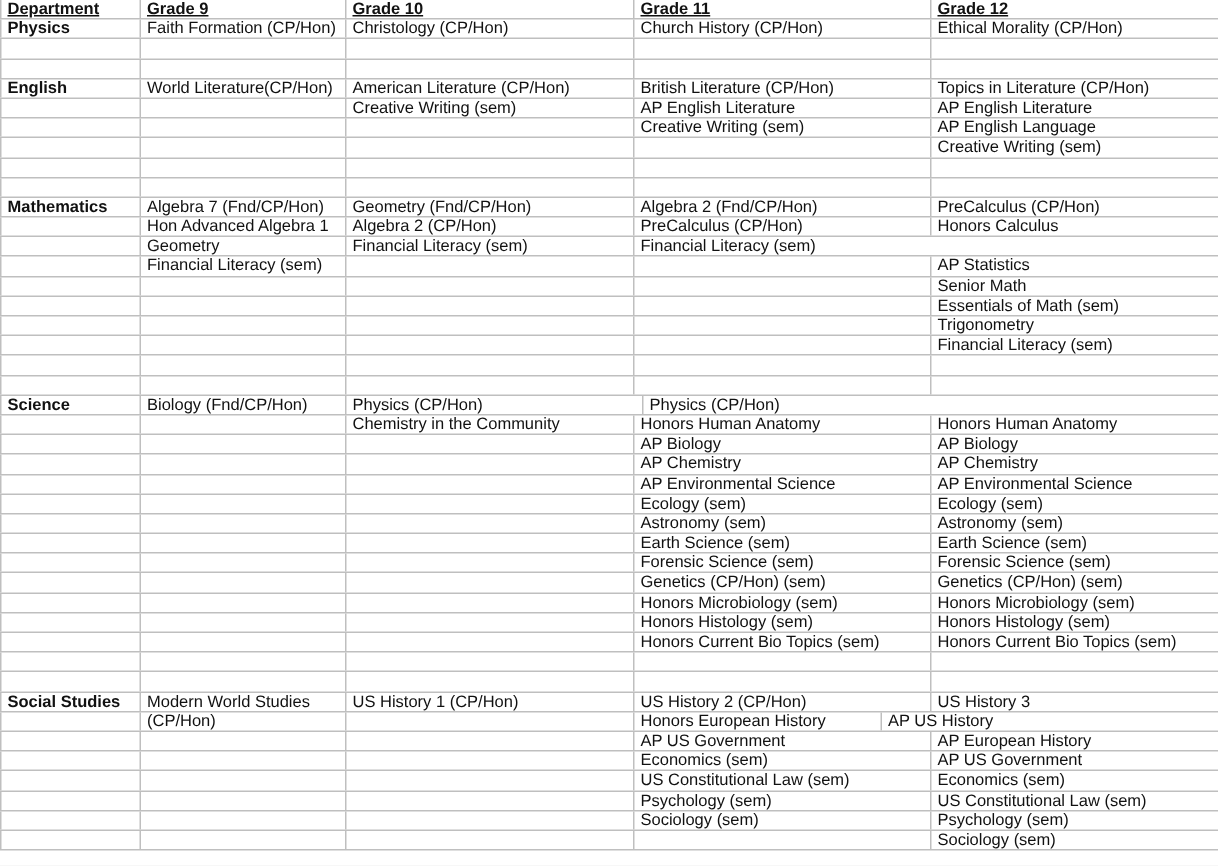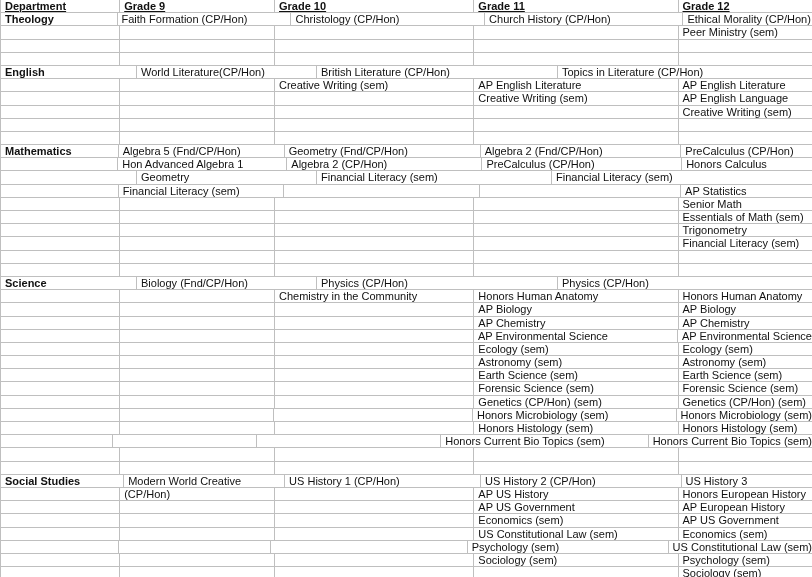--- a/index.html
+++ b/index.html
@@ -12,21 +12,20 @@
     overflow: hidden;
     font-family: "Liberation Sans", sans-serif;
     font-size: 11px;
     color: var(--ink);
   }
   .row {
     display: flex;
     height: 13.2px;
     box-sizing: border-box;
     border-bottom: 1px solid var(--grid);
-    gap: 43px;
   }
   .cell {
     box-sizing: border-box;
     border-left: 1px solid var(--grid);
     padding-left: 4px;
     white-space: nowrap;
     overflow: visible;
     line-height: 12.2px;
   }
   .c0 { width: 93px; }
@@ -43,50 +42,44 @@
 <div class="page">
   <div>
       <div class="row">
         <div class="cell c0"><span class="hdr">Department</span></div>
         <div class="cell c1"><span class="hdr">Grade 9</span></div>
         <div class="cell c2"><span class="hdr">Grade 10</span></div>
         <div class="cell c3"><span class="hdr">Grade 11</span></div>
         <div class="cell c4"><span class="hdr">Grade 12</span></div>
       </div>
       <div class="row">
-        <div class="cell c0"><span class="dept">Theology</span></div>
+        <div class="cell c0"><span class="dept">Physics</span></div>
         <div class="cell c1"><span>Faith Formation (CP/Hon)</span></div>
         <div class="cell c2"><span>Christology (CP/Hon)</span></div>
         <div class="cell c3"><span>Church History (CP/Hon)</span></div>
         <div class="cell c4"><span>Ethical Morality (CP/Hon)</span></div>
       </div>
       <div class="row">
         <div class="cell c0"></div>
         <div class="cell c1"></div>
         <div class="cell c2"></div>
         <div class="cell c3"></div>
-        <div class="cell c4"><span>Peer Ministry (sem)</span></div>
-      </div>
-      <div class="row">
-        <div class="cell c0"></div>
-        <div class="cell c1"></div>
-        <div class="cell c2"></div>
-        <div class="cell c3"></div>
         <div class="cell c4"></div>
       </div>
       <div class="row">
         <div class="cell c0"></div>
         <div class="cell c1"></div>
         <div class="cell c2"></div>
         <div class="cell c3"></div>
         <div class="cell c4"></div>
       </div>
       <div class="row">
         <div class="cell c0"><span class="dept">English</span></div>
         <div class="cell c1"><span>World Literature(CP/Hon)</span></div>
+        <div class="cell c2"><span>American Literature (CP/Hon)</span></div>
         <div class="cell c3"><span>British Literature (CP/Hon)</span></div>
         <div class="cell c4"><span>Topics in Literature (CP/Hon)</span></div>
       </div>
       <div class="row">
         <div class="cell c0"></div>
         <div class="cell c1"></div>
         <div class="cell c2"><span>Creative Writing (sem)</span></div>
         <div class="cell c3"><span>AP English Literature</span></div>
         <div class="cell c4"><span>AP English Literature</span></div>
       </div>
@@ -113,21 +106,21 @@
       </div>
       <div class="row">
         <div class="cell c0"></div>
         <div class="cell c1"></div>
         <div class="cell c2"></div>
         <div class="cell c3"></div>
         <div class="cell c4"></div>
       </div>
       <div class="row">
         <div class="cell c0"><span class="dept">Mathematics</span></div>
-        <div class="cell c1"><span>Algebra 5 (Fnd/CP/Hon)</span></div>
+        <div class="cell c1"><span>Algebra 7 (Fnd/CP/Hon)</span></div>
         <div class="cell c2"><span>Geometry (Fnd/CP/Hon)</span></div>
         <div class="cell c3"><span>Algebra 2 (Fnd/CP/Hon)</span></div>
         <div class="cell c4"><span>PreCalculus (CP/Hon)</span></div>
       </div>
       <div class="row">
         <div class="cell c0"></div>
         <div class="cell c1"><span>Hon Advanced Algebra 1</span></div>
         <div class="cell c2"><span>Algebra 2 (CP/Hon)</span></div>
         <div class="cell c3"><span>PreCalculus (CP/Hon)</span></div>
         <div class="cell c4"><span>Honors Calculus</span></div>
@@ -286,31 +279,31 @@
       </div>
       <div class="row">
         <div class="cell c0"></div>
         <div class="cell c1"></div>
         <div class="cell c2"></div>
         <div class="cell c3"></div>
         <div class="cell c4"></div>
       </div>
       <div class="row">
         <div class="cell c0"><span class="dept">Social Studies</span></div>
-        <div class="cell c1"><span>Modern World Creative</span></div>
+        <div class="cell c1"><span>Modern World Studies</span></div>
         <div class="cell c2"><span>US History 1 (CP/Hon)</span></div>
         <div class="cell c3"><span>US History 2 (CP/Hon)</span></div>
         <div class="cell c4"><span>US History 3</span></div>
       </div>
       <div class="row">
         <div class="cell c0"></div>
         <div class="cell c1"><span>(CP/Hon)</span></div>
         <div class="cell c2"></div>
+        <div class="cell c4"><span>Honors European History</span></div>
         <div class="cell c3"><span>AP US History</span></div>
-        <div class="cell c4"><span>Honors European History</span></div>
       </div>
       <div class="row">
         <div class="cell c0"></div>
         <div class="cell c1"></div>
         <div class="cell c2"></div>
         <div class="cell c3"><span>AP US Government</span></div>
         <div class="cell c4"><span>AP European History</span></div>
       </div>
       <div class="row">
         <div class="cell c0"></div>

